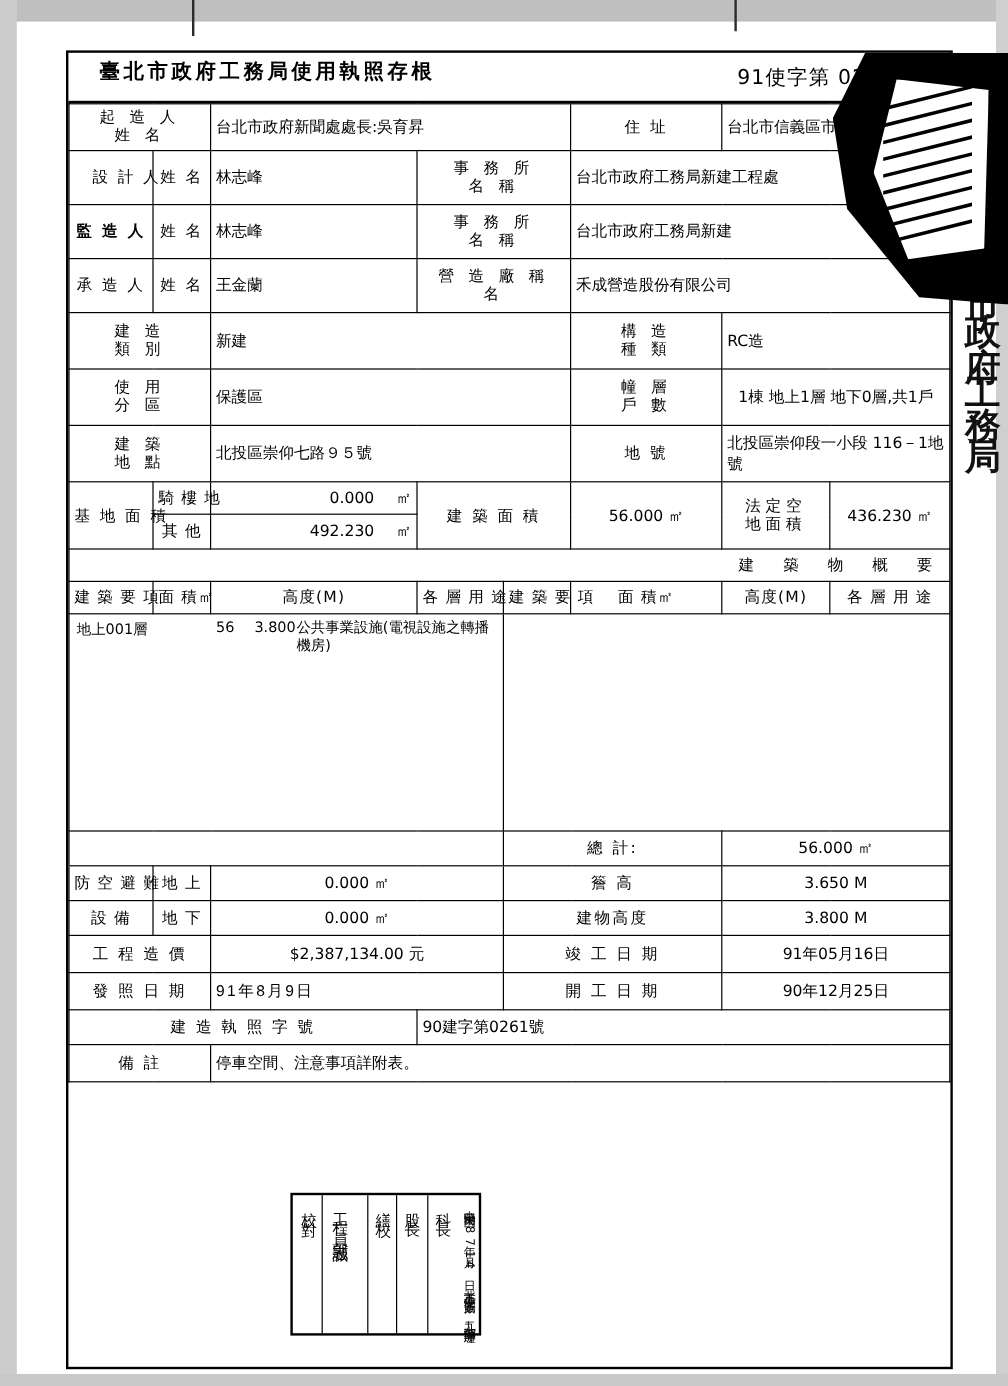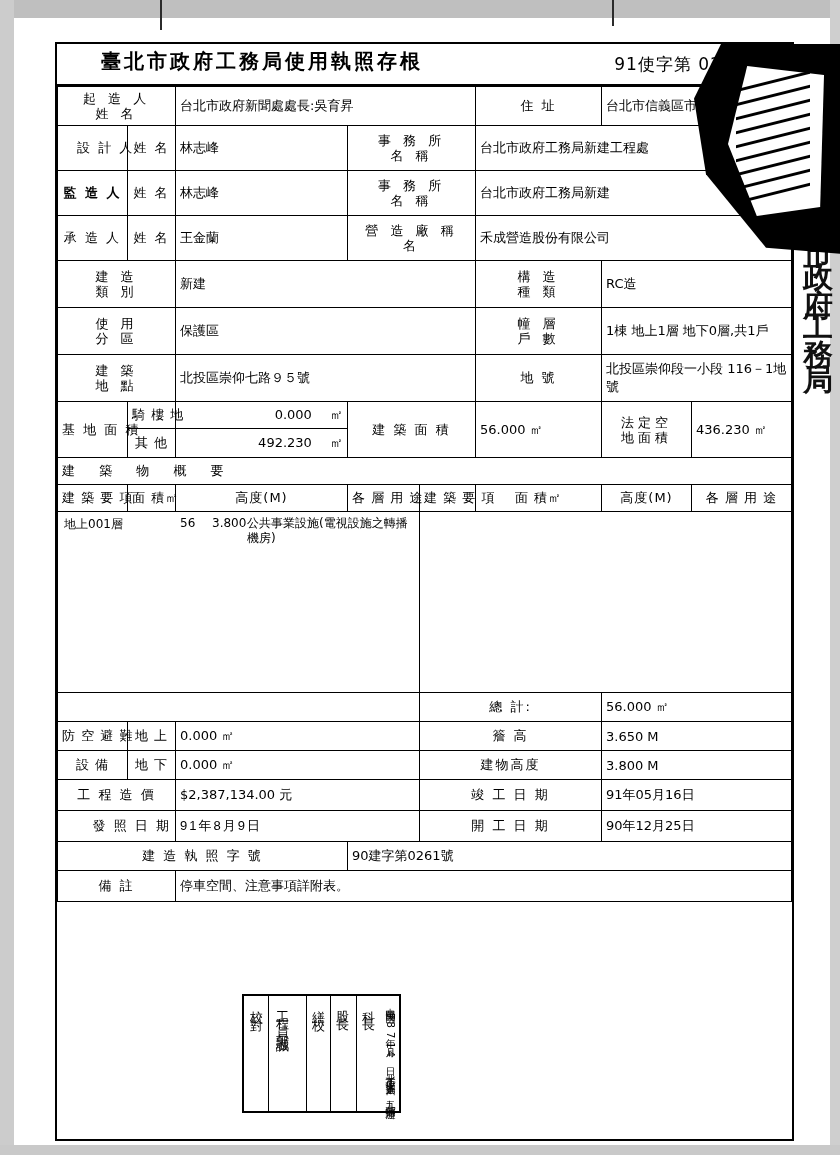--- a/index.html
+++ b/index.html
@@ -9,33 +9,33 @@
   
   .edge-top{position:absolute;left:0;top:0;width:840px;height:18px;background:#bfbfbf;}
   .edge-left{position:absolute;left:0;top:0;width:14px;height:1155px;background:#cccccc;}
   .edge-right{position:absolute;right:0;top:0;width:10px;height:1155px;background:#cfcfcf;}
   .edge-bottom{position:absolute;left:0;bottom:0;width:840px;height:10px;background:#c9c9c9;}
   .tick{position:absolute;background:#2b2b2b;}
 
   .sheet{position:absolute;left:55px;top:42px;width:735px;height:1095px;border:2px solid #000;background:#fff;}
 
   .title-row{position:relative;height:40px;border-bottom:2px solid #000;}
-  .doc-title{position:absolute;left:44px;top:4px;font-size:20px;font-weight:bold;letter-spacing:3px;}
+  .doc-title{position:absolute;left:26px;top:4px;font-size:17px;font-weight:bold;letter-spacing:3px;}
   .doc-no{position:absolute;right:22px;top:9px;font-size:17px;letter-spacing:1px;}
 
   table.main{border-collapse:collapse;width:100%;table-layout:fixed;}
   table.main td{border:1px solid #000;font-size:13px;padding:2px 4px;vertical-align:middle;height:22px;}
   .lbl2{text-align:center;letter-spacing:2px;white-space:nowrap;}
   .lbl-s{text-align:center;letter-spacing:1px;white-space:nowrap;font-size:13px;}
   .val{font-size:13px;}
-  .ctr{text-align:left;}
+  .ctr{text-align:center;}
   .rt{text-align:right;}
   .two-line{line-height:15px;font-size:13px;text-align:center;letter-spacing:4px;}
 
-  .section-head{text-align:left;letter-spacing:10px;font-size:14px;height:20px;margin-left:32px;}
+  .section-head{text-align:right;letter-spacing:10px;font-size:14px;height:20px;margin-left:32px;}
 
   .bigblock{height:180px;vertical-align:top;}
   .bigblock2{height:180px;vertical-align:top;}
 
   .detail{position:relative;font-size:12px;}
   .d1{position:absolute;left:2px;top:2px;}
   .d2{position:absolute;left:118px;top:2px;}
   .d3{position:absolute;left:150px;top:2px;text-align:center;}
   .d4{position:absolute;left:185px;top:2px;width:165px;line-height:15px;}
 
@@ -241,21 +241,21 @@
       </tr>
 
       <tr>
         <td colspan="2" class="lbl2" style="height:26px;">工 程 造 價</td>
         <td colspan="2" class="ctr">$2,387,134.00 元</td>
         <td colspan="2" class="lbl2">竣 工 日 期</td>
         <td colspan="2" class="ctr">91年05月16日</td>
       </tr>
 
       <tr>
-        <td colspan="2" class="lbl2" style="height:26px;text-align:right;">發 照 日 期</td>
+        <td colspan="2" class="lbl2" style="height:26px;">發 照 日 期</td>
         <td colspan="2" class="handwrite">91年8月9日</td>
         <td colspan="2" class="lbl2">開 工 日 期</td>
         <td colspan="2" class="ctr">90年12月25日</td>
       </tr>
 
       <tr>
         <td colspan="3" class="lbl2" style="height:24px;">建 造 執 照 字 號</td>
         <td colspan="5" class="val">90建字第0261號</td>
       </tr>
 

